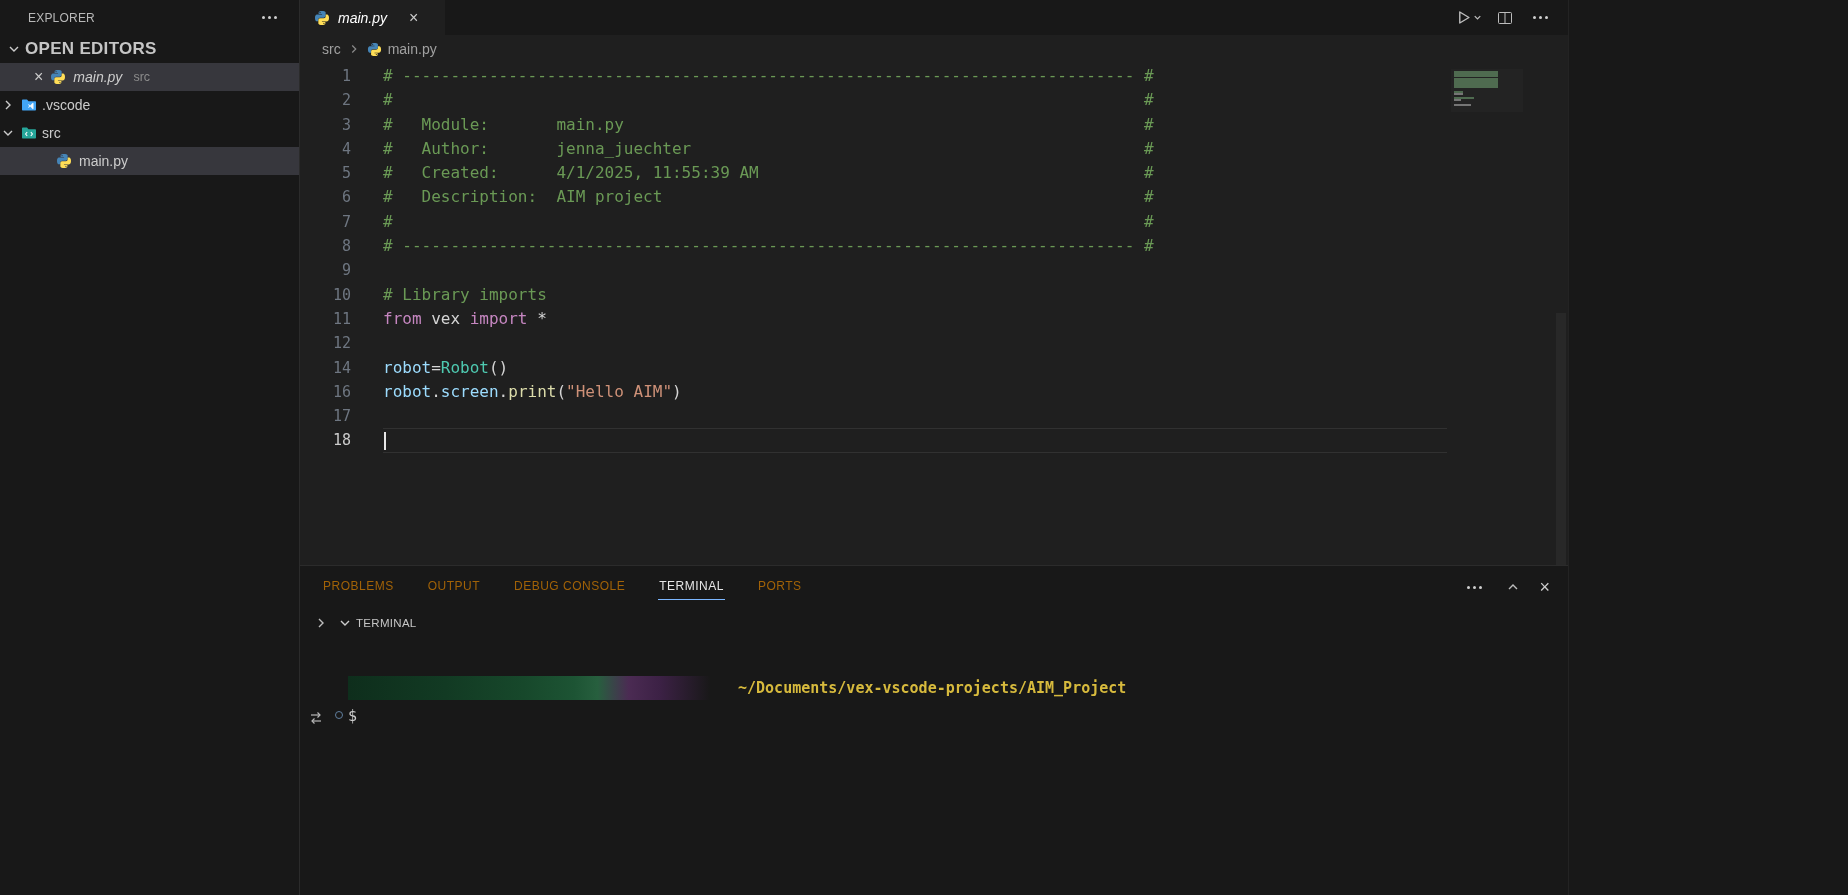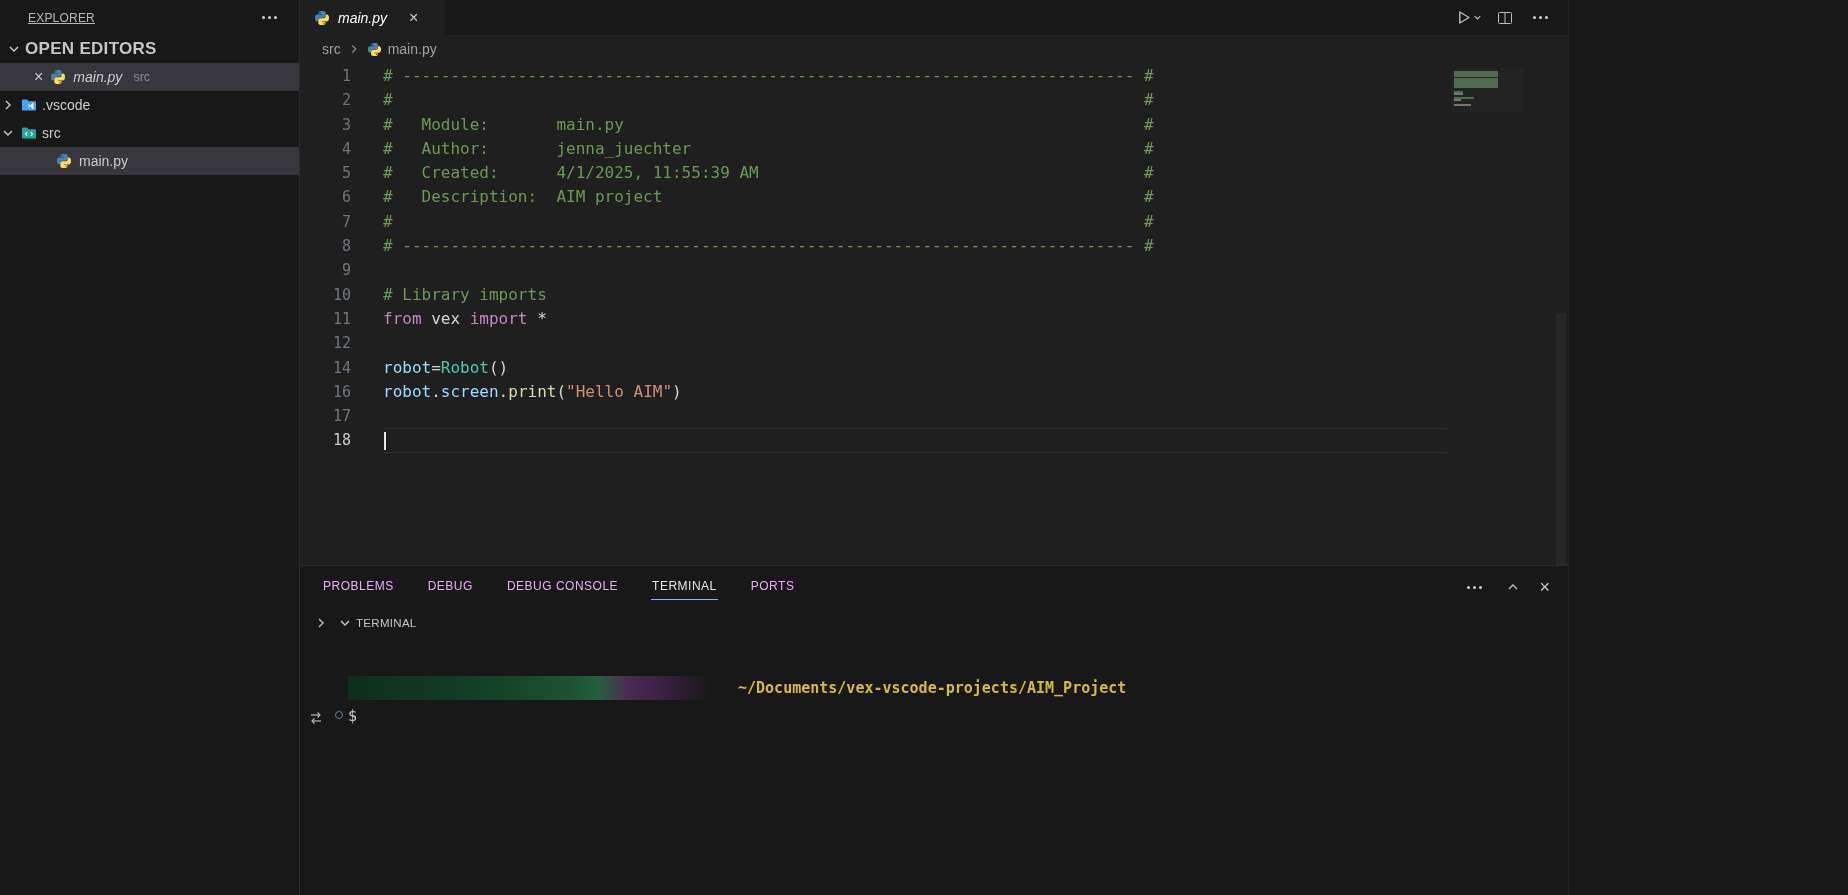--- a/index.html
+++ b/index.html
@@ -5,21 +5,21 @@
   * { margin:0; padding:0; box-sizing:border-box; }
   html,body { background:#181818; }
   body { font-family:"Liberation Sans","DejaVu Sans",sans-serif; color:#cccccc; }
   #app { position:relative; width:1848px; height:895px; overflow:hidden; background:#181818; }
   .main { position:absolute; left:0; top:0; width:1568px; height:895px; }
   .right-strip { position:absolute; left:1568px; top:0; width:280px; height:895px; background:#181818; border-left:1px solid #232323; }
 
   
   .sidebar { position:absolute; left:0; top:0; width:300px; height:100%; background:#181818; border-right:1px solid #2b2b2b; }
   .sidebar-header { height:35px; display:flex; align-items:center; padding:0 16px 0 28px; }
-  .sidebar-title { font-size:12px; color:#b8b8b8; letter-spacing:0.2px; flex:1;text-decoration:underline; }
+  .sidebar-title { font-size:12px; color:#b8b8b8; letter-spacing:0.2px; flex:1; }
   .kebab { display:inline-flex; align-items:center; cursor:pointer; padding:4px; }
   .kebab i { width:3px; height:3px; border-radius:50%; background:#cfcfcf; display:inline-block; margin:0 1.6px; }
   .section-header { height:28px; display:flex; align-items:center; padding-left:6px; gap:3px; cursor:pointer; }
   .section-header .sec-label { font-size:17px; font-weight:bold; color:#c5c5c5; letter-spacing:0.3px; }
   .row { height:28px; display:flex; align-items:center; font-size:14px; color:#cccccc; cursor:pointer; }
   .row.highlight { background:#37373d; }
   .open-editor-row { padding-left:34px; gap:7px; }
   .fname-italic { font-style:italic; }
   .fdetail { color:#8c8c8c; font-size:12.5px; margin-left:4px; }
   .tree-row.lvl1 { gap:5px; }
@@ -51,21 +51,21 @@
   .tk-s { color:var(--string,#ce9178); }
   .cursor { display:inline-block; width:1.5px; height:18px; background:#e6e6e6; vertical-align:middle; margin-left:1px; animation:blink 1.1s steps(1) infinite; }
   @keyframes blink { 50% { opacity:0; } }
   .minimap { position:absolute; right:45px; top:6px; width:72px; padding:2px 3px; background:rgba(255,255,255,0.02); }
   .mm-line { height:2px; margin-bottom:0.2px; }
   .scrollbar-thumb { position:absolute; right:2px; top:250px; width:10px; height:280px; background:#424242; opacity:0.28; }
 
   
   .panel { position:absolute; left:300px; top:565px; width:1268px; height:330px; background:#181818; border-top:1px solid #2b2b2b; }
   .panel-tabbar { height:42px; display:flex; align-items:center; padding-left:22px; gap:32px; position:relative; }
-  .panel-tab { font-size:12px; letter-spacing:0.5px; color:#f0abfc; cursor:pointer; padding:4px 1px 6px; border-bottom:1px solid transparent; }
+  .panel-tab { font-size:12px; letter-spacing:0.5px; color:#a16207; cursor:pointer; padding:4px 1px 6px; border-bottom:1px solid transparent; }
   .panel-tab.active { color:#e7e7e7; border-bottom-color:var(--tab-underline,#7cb7ff); }
   .panel-actions { position:absolute; right:18px; top:0; height:42px; display:flex; align-items:center; gap:18px; }
   .panel-actions .close-x { font-size:18px; }
   .terminal-header { height:30px; display:flex; align-items:center; padding-left:13px; gap:8px; }
   .term-title { display:flex; align-items:center; gap:3px; cursor:pointer; }
   .term-title-label { font-size:11.5px; color:#c5c5c5; letter-spacing:0.3px; }
   .terminal-body { position:relative; padding:38px 0 0 48px; font-family:"DejaVu Sans Mono",monospace; font-size:15px; color:#cccccc; }
   .term-gutter-icon { position:absolute; left:8px; top:72px; cursor:pointer; }
   .term-line1 { display:flex; align-items:center; }
   .seg-bar { display:inline-block; width:390px; height:24px;
@@ -292,21 +292,21 @@
             <div class="mm-line" style="width: 0px; background: transparent;"></div>
             <div class="mm-line" style="width: 0px; background: transparent;"></div>
           </div>
         <div class="scrollbar-thumb"></div>
       </div>
     </div>
 
     <div class="panel">
       <div class="panel-tabbar">
         <span class="panel-tab">PROBLEMS</span>
-        <span class="panel-tab">DEBUG</span>
+        <span class="panel-tab">OUTPUT</span>
         <span class="panel-tab">DEBUG CONSOLE</span>
         <span class="panel-tab active">TERMINAL</span>
         <span class="panel-tab">PORTS</span>
         <div class="panel-actions">
           <span class="kebab">
               <i></i>
               <i></i>
               <i></i>
             </span>
           <span class="icon-btn">

